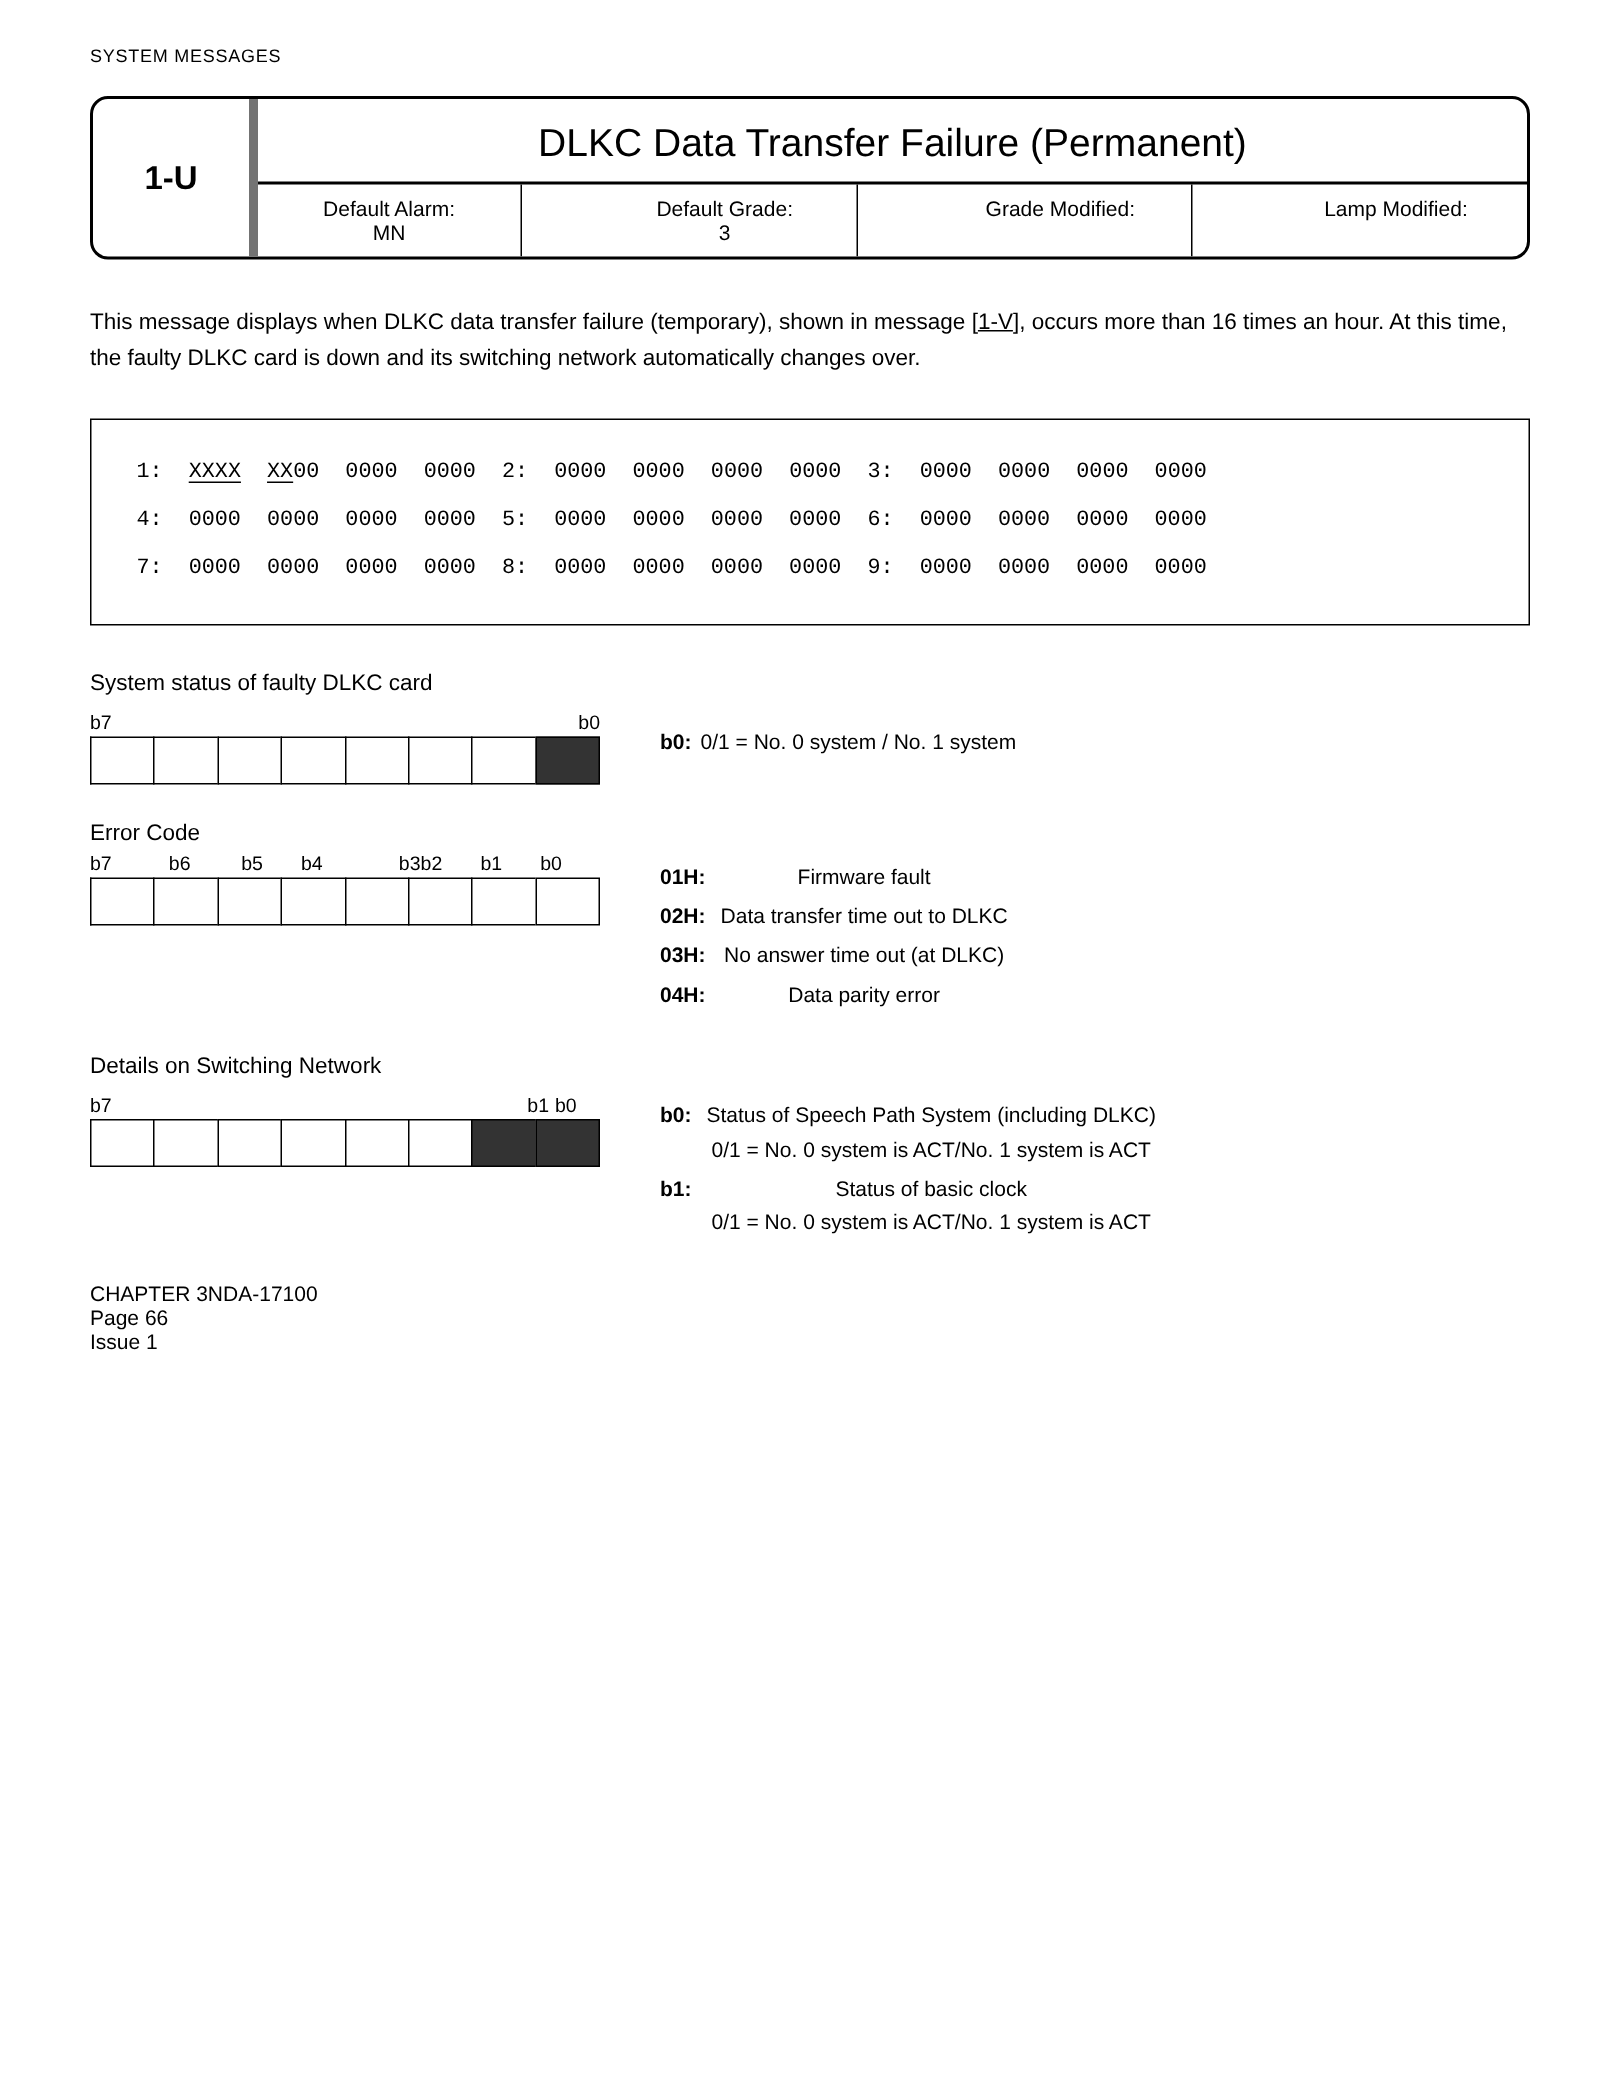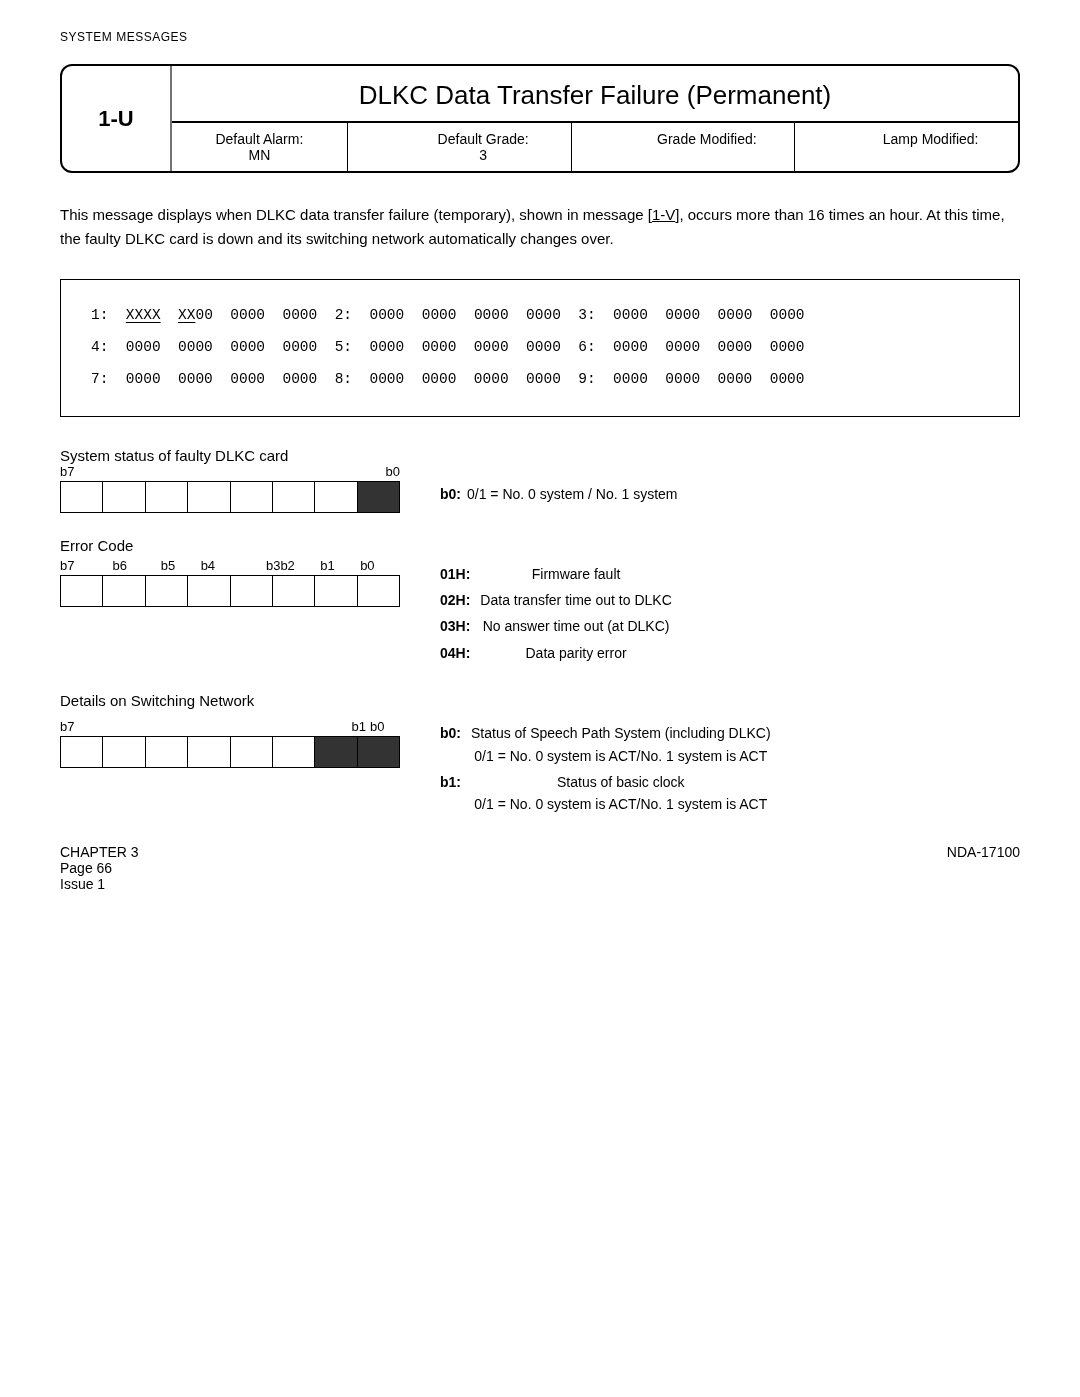--- a/index.html
+++ b/index.html
@@ -28,21 +28,21 @@
       margin-bottom: 30px;
       overflow: hidden;
     }
     .title-box-left {
       padding: 20px 30px;
       display: flex;
       align-items: center;
       justify-content: center;
       font-size: 22px;
       font-weight: bold;
-      border-right: 2px solid #737373;
+      border-right: 6px solid #737373;
       min-width: 110px;
     }
     .title-box-right {
       flex: 1;
     }
     .title-box-top {
       text-align: center;
       font-size: 26px;
       padding: 14px 20px 10px 20px;
       border-bottom: 2px solid #000;
@@ -132,21 +132,20 @@
       padding: 0 6px 4px 0;
     }
     .bit-desc-right td:first-child {
       white-space: nowrap;
       font-size: 14px;
     }
 
     
     .footer {
       display: flex;
-      justify-content: space-between;
       font-size: 14px;
     }
   </style>
 </head>
 <body>
 
 <div class="header-label">SYSTEM MESSAGES</div>
 
 <div class="title-box">
   <div class="title-box-left">1-U</div>
@@ -186,21 +185,21 @@
   <div class="code-line" style="font-family:'Courier New',monospace;">
     4:&nbsp;&nbsp;0000&nbsp;&nbsp;0000&nbsp;&nbsp;0000&nbsp;&nbsp;0000&nbsp;&nbsp;5:&nbsp;&nbsp;0000&nbsp;&nbsp;0000&nbsp;&nbsp;0000&nbsp;&nbsp;0000&nbsp;&nbsp;6:&nbsp;&nbsp;0000&nbsp;&nbsp;0000&nbsp;&nbsp;0000&nbsp;&nbsp;0000
   </div>
   <div class="code-line" style="font-family:'Courier New',monospace;">
     7:&nbsp;&nbsp;0000&nbsp;&nbsp;0000&nbsp;&nbsp;0000&nbsp;&nbsp;0000&nbsp;&nbsp;8:&nbsp;&nbsp;0000&nbsp;&nbsp;0000&nbsp;&nbsp;0000&nbsp;&nbsp;0000&nbsp;&nbsp;9:&nbsp;&nbsp;0000&nbsp;&nbsp;0000&nbsp;&nbsp;0000&nbsp;&nbsp;0000
   </div>
 </div>
 
 <div class="bit-desc-row">
   <div class="bit-desc-left">
-    <div class="bit-section-title" style="margin-bottom:0;">System status of faulty DLKC card</div>
+    <div class="bit-section-title" style="margin-bottom:10px;">System status of faulty DLKC card</div>
     <div style="display:flex; width:340px; font-size:13px; margin-bottom:2px;">
       <span>b7</span>
       <span style="margin-left:auto;">b0</span>
     </div>
     <div class="bit-boxes">
       <div class="bit-box"></div>
       <div class="bit-box"></div>
       <div class="bit-box"></div>
       <div class="bit-box"></div>
       <div class="bit-box"></div>

